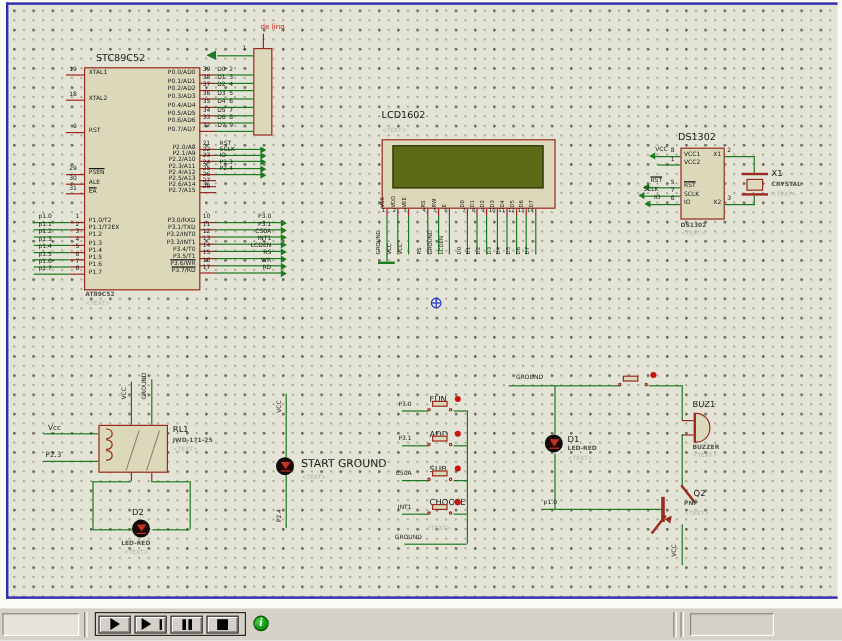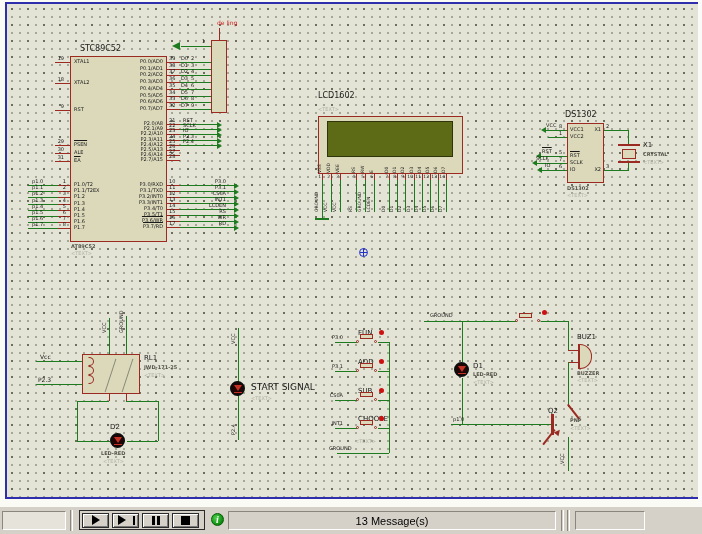--- a/index.html
+++ b/index.html
@@ -612,21 +612,21 @@
     <div class="val" style="left:101px;top:451px">LED-RED</div>
     <div class="ph" style="left:103px;top:459px">&lt;TEXT&gt;</div>
 
     <div class="wv" style="left:238px;top:328px;height:112px"></div>
     <div class="t v" style="left:231px;top:331px;height:13px">VCC</div>
     <div class="t v" style="left:231px;top:418px;height:17px">P2.4</div>
     <div class="led" style="left:230px;top:381px">
           <i class="ltri"></i>
           <i class="lbar"></i>
         </div>
-    <div class="t9" style="left:251px;top:383px">START SIGNAL</div>
+    <div class="t9" style="left:251px;top:383px">START GROUND</div>
     <div class="ph" style="left:251px;top:396px">&lt;TEXT&gt;</div>
 
     <div class="key" style="left:335px;top:330px">
           <span class="klbl">FUN</span>
           <span class="knet">P3.0</span>
           <i class="kw1"></i>
           <i class="kc kc1"></i>
           <i class="kc kc2"></i>
           <i class="kcap" style="position:absolute"></i>
           <i class="kdot"></i>
@@ -692,21 +692,21 @@
     <div class="val" style="left:577px;top:371px">BUZZER</div>
     <div class="ph" style="left:577px;top:378px">&lt;TEXT&gt;</div>
     <div class="wv" style="left:568px;top:362px;height:45px"></div>
 
     <div class="dg2" style="left:567px;top:405px;height:19px;transform:rotate(-38deg)"></div>
     <div style="position:absolute;left:551px;top:414px;width:2.5px;height:21px;background:var(--red)"></div>
     <div class="dg2" style="left:554px;top:429px;height:19px;transform:rotate(38deg)"></div>
     <i class="earr" style="left:555px;top:429px"></i>
     <div class="wh" style="left:451px;top:424px;width:100px"></div>
     <div class="t" style="left:453px;top:417px">p1.0</div>
-    <div class="t7" style="left:548px;top:408px">Q2</div>
+    <div class="t7" style="left:578px;top:408px">Q2</div>
     <div class="val" style="left:570px;top:418px">PNP</div>
     <div class="ph" style="left:570px;top:426px">&lt;TEXT&gt;</div>
     <div class="wv" style="left:568px;top:437px;height:34px"></div>
     <div class="t v" style="left:560px;top:450px;height:14px">VCC</div>
 
     <div class="origin" style="left:359px;top:248px"></div>
   </div>
   <div class="rstrip"></div>
 </div>
 
@@ -723,20 +723,17 @@
         </div>
     <div class="sbtn">
           <i class="g-bar"></i>
           <i class="g-bar"></i>
         </div>
     <div class="sbtn">
           <i class="g-stop"></i>
         </div>
   </div>
   <div class="info">i</div>
-  <div class="panel-sunken msg">
-    <span>13 Message(s)</span>
-  </div>
   <div class="divider" style="left:561px"></div>
   <div class="divider" style="left:567px"></div>
   <div class="panel-sunken rpanel"></div>
 </div>
 </div>
 
 </body></html>

